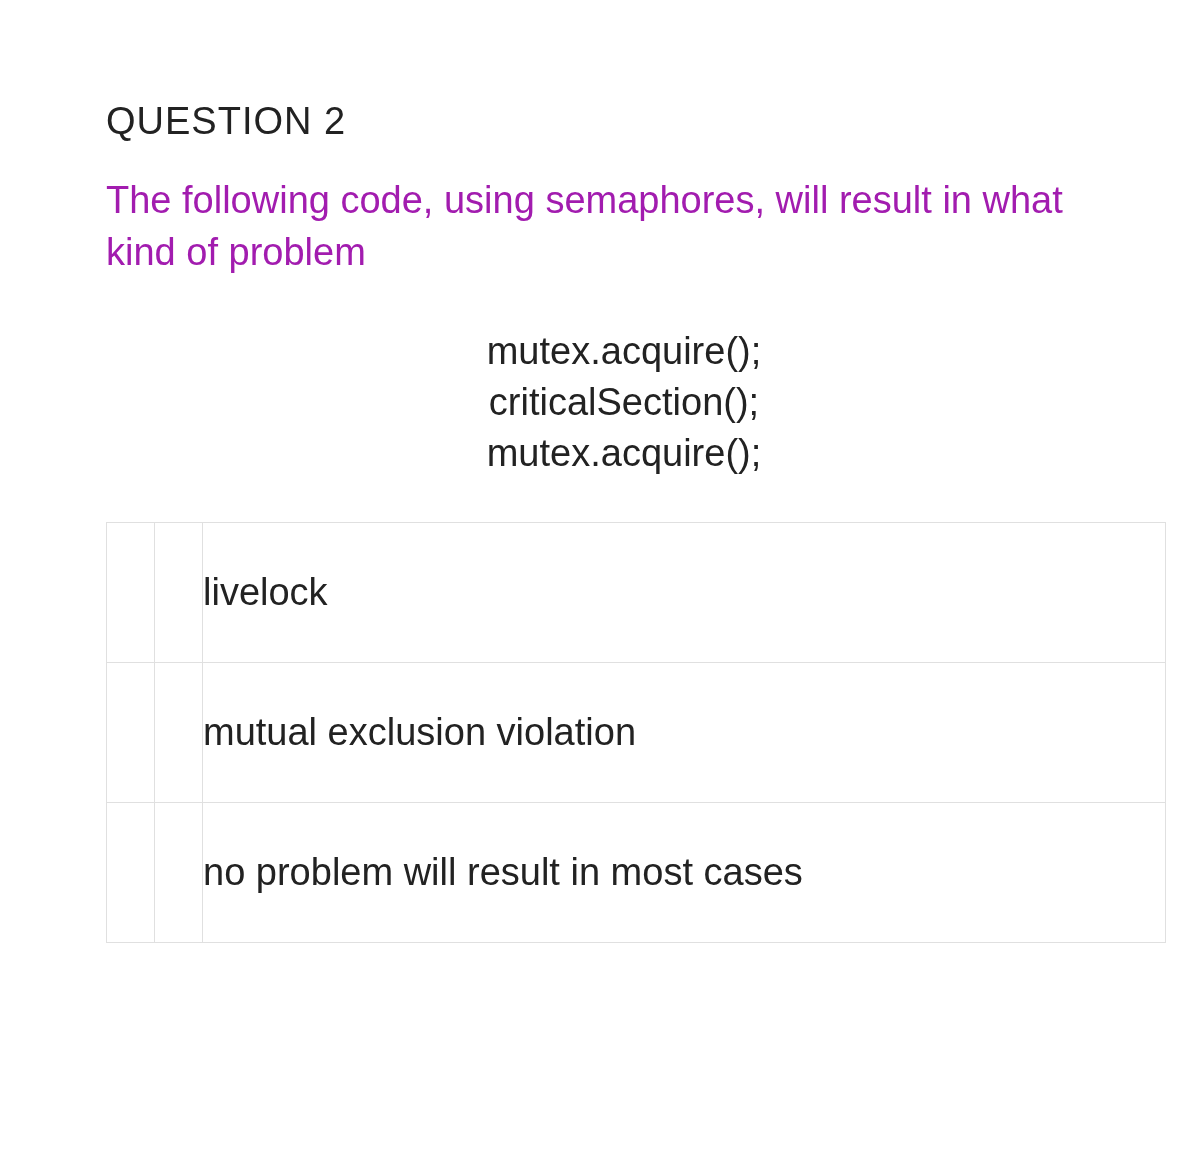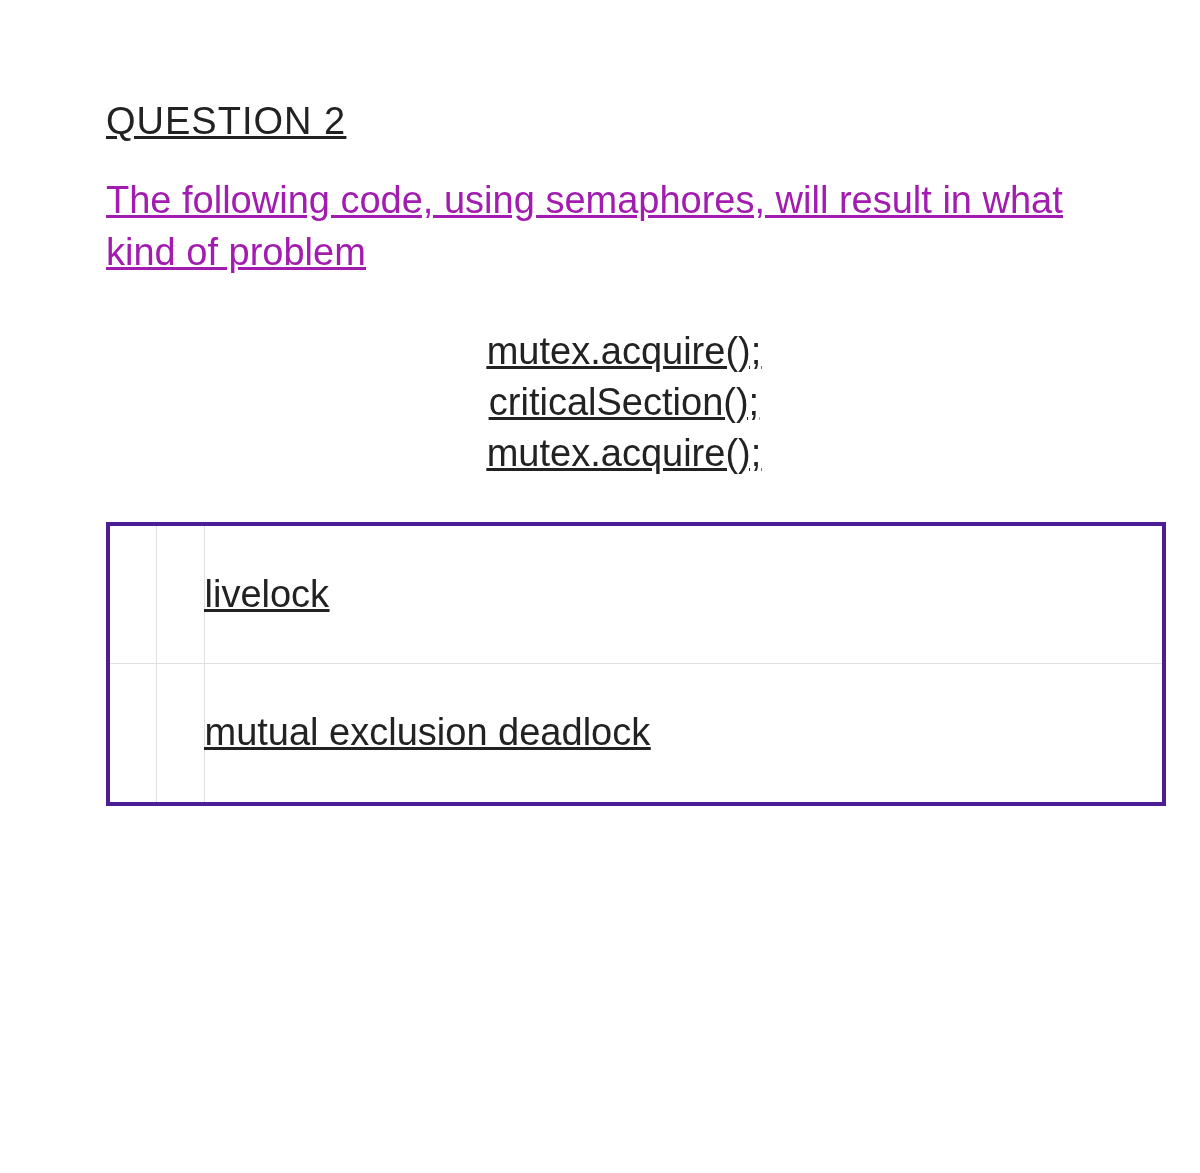--- a/index.html
+++ b/index.html
@@ -1,19 +1,18 @@
 <!DOCTYPE html>
 <html><head>
   <meta charset="utf-8">
   <style>
     * {
       box-sizing: border-box;
       margin: 12px;
       padding: 0;
-      text-decoration: underline;
     }
     body {
       font-family: -apple-system, BlinkMacSystemFont, "Segoe UI", Helvetica, Arial, sans-serif;
       background: #ffffff;
       padding: 60px 70px;
       color: #1a1a1a;
       font-size: 36px;
       line-height: 1.35;
       width: 1200px;
     }
@@ -34,21 +33,21 @@
       font-size: 38px;
       font-weight: 400;
       margin-bottom: 42px;
       color: #222;
       white-space: pre-line;
       text-align: center;
     }
     .options-table {
       border-collapse: collapse;
       width: 100%;
-      border: 4px solid #4c1d95;
+      border: 1px solid #4c1d95;
     }
     .options-table td {
       border: 1px solid #e0e0e0;
       height: 140px;
       vertical-align: middle;
       padding: 0;
     }
     .col-a {
       width: 48px;
     }
@@ -75,16 +74,21 @@
 <table class="options-table">
   <tbody>
       <tr>
     <td class="col-a"></td>
     <td class="col-b"></td>
     <td class="col-text">livelock</td>
   </tr>
   <tr>
     <td class="col-a"></td>
     <td class="col-b"></td>
-    <td class="col-text">mutual exclusion deadlock</td>
+    <td class="col-text">mutual exclusion violation</td>
+  </tr>
+  <tr>
+    <td class="col-a"></td>
+    <td class="col-b"></td>
+    <td class="col-text">no problem will result in most cases</td>
   </tr>
 </tbody>
   </table>
 
 </body></html>

